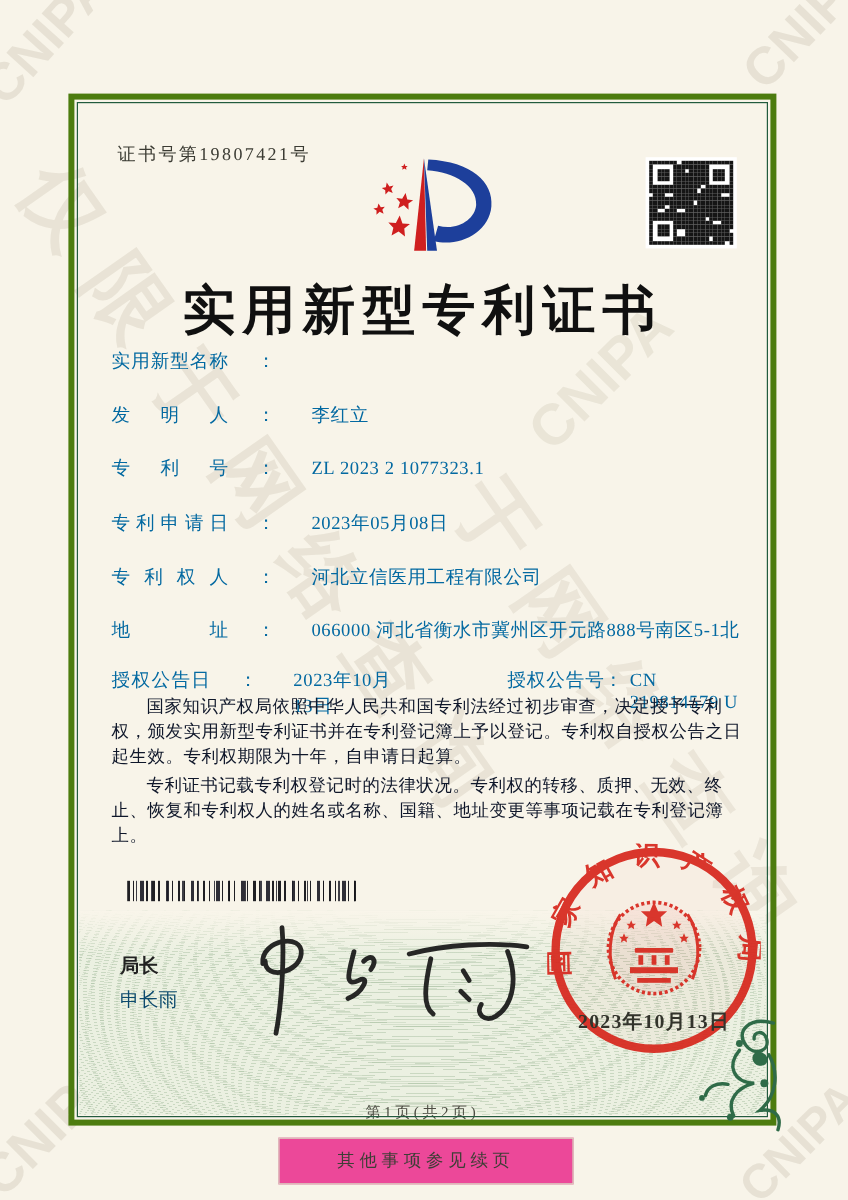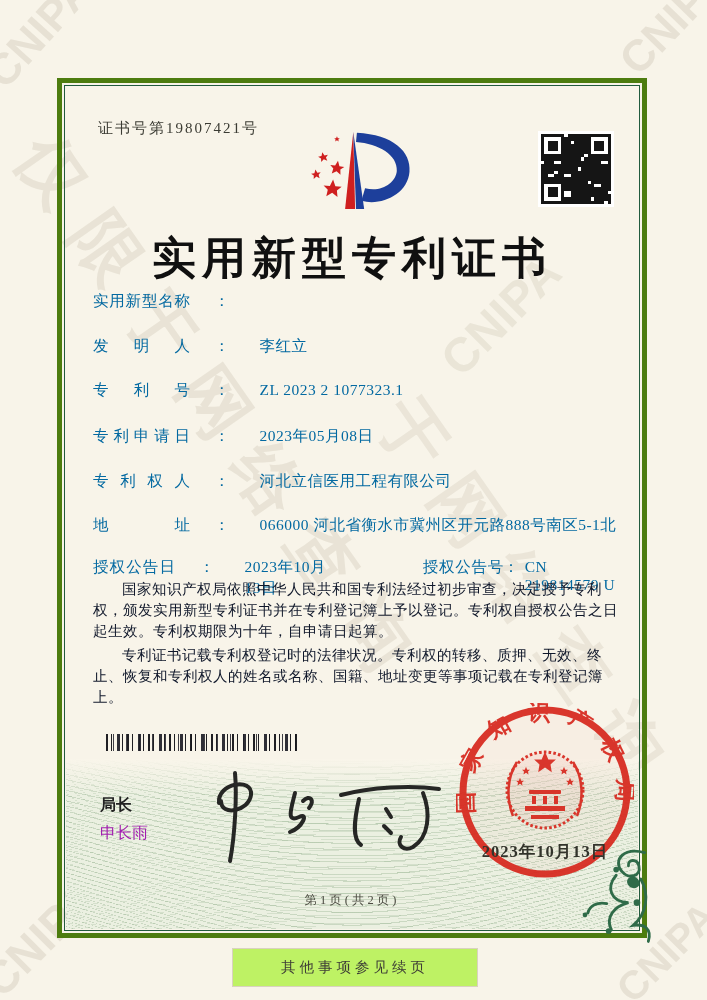--- a/index.html
+++ b/index.html
@@ -46,31 +46,31 @@
       repeating-radial-gradient(150% 100% at 50% -45%, rgba(125,160,120,0.20) 0 1px, rgba(0,0,0,0) 1px 8px); }
   .green-panel::before { content:""; position:absolute; left:0; right:0; top:0; height:36px;
     background:linear-gradient(180deg,#f9f5ea 0%, rgba(249,245,234,0) 100%); }
 
   .barcode { position:absolute; left:44px; top:651px; width:192px; height:17px; z-index:3;
     background-image:
       repeating-linear-gradient(90deg, rgba(20,20,25,0.95) 0 2px, rgba(0,0,0,0) 2px 5px, rgba(20,20,25,0.95) 5px 6px, rgba(0,0,0,0) 6px 11px, rgba(25,25,35,0.9) 11px 14px, rgba(0,0,0,0) 14px 16px, rgba(20,20,25,0.95) 16px 17px, rgba(0,0,0,0) 17px 21px),
       repeating-linear-gradient(90deg, rgba(0,0,0,0) 0 7px, rgba(30,30,40,0.85) 7px 8px, rgba(0,0,0,0) 8px 13px); }
 
   .sig-title { position:absolute; left:38px; top:712px; font-family:"Liberation Sans",sans-serif; font-size:16px; color:#222; z-index:3;font-weight:bold; }
-  .sig-name  { position:absolute; left:38px; top:740px; font-family:"Liberation Sans",sans-serif; font-size:16px; color:#a21caf; z-index:3; }
+  .sig-name  { position:absolute; left:38px; top:740px; font-family:"Liberation Sans",sans-serif; font-size:16px; color:#0c4a6e; z-index:3; }
   .signature { position:absolute; left:128px; top:682px; width:272px; height:100px; z-index:3; }
 
   .seal { position:absolute; left:394px; top:620px; width:178px; height:178px; z-index:3; opacity:0.93; }
   .seal-date { position:absolute; left:0; right:0; top:138px; text-align:center; font-size:16.5px; font-weight:bold; color:#26261f; letter-spacing:1px; z-index:4; }
 
-  .page-num { position:absolute; left:0; right:0; top:809px; text-align:center; font-size:12.5px; letter-spacing:3px; color:#4c4c42; z-index:3; }
+  .page-num { position:absolute; left:0; right:0; top:836px; text-align:center; font-size:12.5px; letter-spacing:3px; color:#4c4c42; z-index:3; }
 
   .corner-orn { position:absolute; right:-12px; bottom:-16px; width:104px; height:104px; z-index:5; }
 
-  .note-box { position:absolute; left:232px; top:948px; width:246px; height:39px; background:#bef264; border:1px solid #d9d2bf; display:flex; align-items:center; justify-content:center; z-index:3; }
+  .note-box { position:absolute; left:232px; top:948px; width:246px; height:39px; background:#ec4899; border:1px solid #d9d2bf; display:flex; align-items:center; justify-content:center; z-index:3; }
   .note-box span { font-size:14.5px; letter-spacing:4px; color:#3e3e36; }
 </style>
 </head>
 <body>
 
 <div class="page">
 
   <div class="wm wm-lat wm1">CNIPA</div>
   <div class="wm wm-lat wm2">CNIPA</div>
   <div class="wm wm-lat wm3">CNIPA</div>

